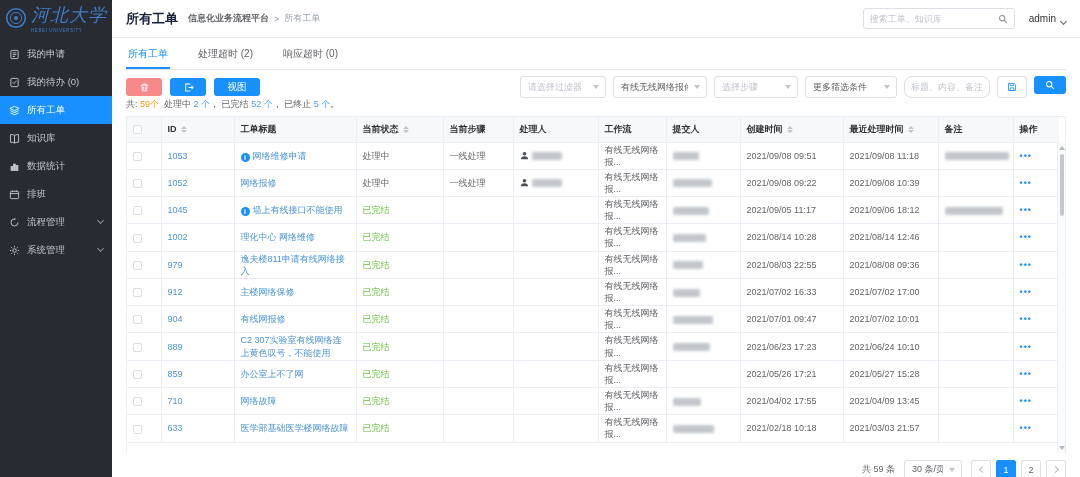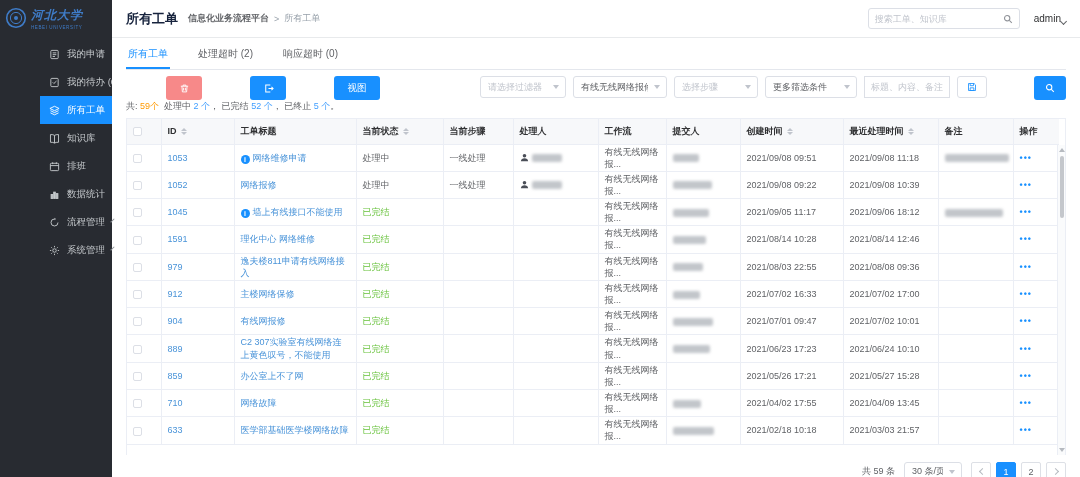--- a/index.html
+++ b/index.html
@@ -3,24 +3,24 @@
 <meta charset="utf-8">
 <style>
   * { margin:0; padding:0; box-sizing:border-box; }
   html,body { width:1080px; height:477px; overflow:hidden; background:#fff;
     font-family:"Liberation Sans","DejaVu Sans",sans-serif; }
   .app { display:flex; width:1080px; height:477px; }
 
   
   .sidebar { width:112px; flex-shrink:0; background:#282b31; color:#c6cacd; }
   .logo { height:34px; display:flex; align-items:center; gap:4px; padding:4px 5px 2px 5px; }
-  .logo-zh { font-family:"Liberation Serif","DejaVu Serif",serif; font-style:italic; font-weight:bold;
-    font-size:12px; color:#3f7cc8; letter-spacing:1px; white-space:nowrap; }
+  .logo-zh { font-family:"Liberation Serif","DejaVu Serif",serif; font-style:italic; font-weight:normal;
+    font-size:18px; color:#3f7cc8; letter-spacing:1px; white-space:nowrap; }
   .logo-en { font-size:4.5px; color:#3f7cc8; letter-spacing:.6px; margin-top:1px; }
-  .menu { margin-top:6px;margin-left:40px; }
+  .menu { margin-top:6px; }
   .menu-item { height:28px; display:flex; align-items:center; gap:7px; padding:0 9px;
     font-size:9.5px; cursor:pointer; white-space:nowrap; }
   .menu-item.active { background:#1890ff; color:#fff; }
   .mi-icon { display:inline-flex; width:11px; height:11px; align-items:center; color:inherit; }
   .mi-icon svg { stroke:currentColor; }
   .chev { margin-left:auto; width:5px; height:5px; border-right:1px solid #8b9095;
     border-bottom:1px solid #8b9095; transform:rotate(45deg); margin-top:-3px; }
 
   
   .main { flex:1; min-width:0; display:flex; flex-direction:column; background:#fff; }
@@ -29,46 +29,46 @@
   .page-title { font-size:13px; font-weight:bold; color:#17233d; }
   .breadcrumb { display:flex; align-items:center; gap:5px; font-size:9px;justify-content:center; }
   .bc-root { color:#606266; font-weight:bold; }
   .bc-sep,.bc-cur { color:#97a0aa; }
   .topbar-right { margin-left:auto; display:flex; align-items:center; gap:14px; }
   .global-search { width:152px; height:21px; border:1px solid #dcdfe6; border-radius:3px;
     display:flex; align-items:center; padding:0 6px; gap:4px; }
   .global-search input { border:none; outline:none; flex:1; font-size:9px; color:#606266; min-width:0;
     font-family:inherit; }
   .global-search input::placeholder { color:#c0c4cc; }
-  .user { display:flex; align-items:flex-end; font-size:10px; color:#303133; cursor:pointer; }
+  .user { display:flex; align-items:flex-end; gap:5px; font-size:10px; color:#303133; cursor:pointer; }
   .user .chev { border-color:#606266; margin:0; margin-top:-2px; }
 
   .workspace { flex:1; padding:0 14px; display:flex; flex-direction:column; min-height:0; }
 
   
   .tabs { display:flex; gap:26px; border-bottom:1px solid #e4e7ed; margin-top:3px; }
   .tab { font-size:10px; color:#606266; padding:6px 2px 6px; cursor:pointer; border-bottom:2px solid transparent; }
   .tab.active { color:#1890ff; border-bottom-color:#1890ff; }
 
   
   .toolbar { display:flex; align-items:center; gap:8px; margin-top:6px; }
-  .btn { height:24px; border:none; border-radius:3px; display:inline-flex; align-items:center;
-    justify-content:center; cursor:pointer; font-family:inherit;margin-left:40px; }
+  .btn { height:18px; border:none; border-radius:3px; display:inline-flex; align-items:center;
+    justify-content:center; cursor:pointer; font-family:inherit; }
   .btn-danger { width:36px; background:#f78989; }
   .btn-primary { background:#1890ff; color:#fff; }
   .btn-export { width:36px; }
   .btn-view { width:46px; font-size:9.5px; }
   .toolbar-right { margin-left:auto; display:flex; align-items:flex-start; gap:7px; }
   .sel { height:22px; border:1px solid #dcdfe6; border-radius:3px; background:#fff; display:flex;
     align-items:center; padding:0 6px 0 7px; font-size:9px; color:#c0c4cc; cursor:pointer; overflow:hidden; }
   .sel .sel-txt { white-space:nowrap; overflow:hidden; flex:1; }
   .sel.filled { color:#606266; }
   .caret { width:0; height:0; border-left:3.5px solid transparent; border-right:3.5px solid transparent;
     border-top:4px solid #c0c4cc; margin-left:6px; flex-shrink:0; }
-  .kw-input { width:86px; height:22px; border:1px solid #dcdfe6; border-radius:0; padding:0 6px;
+  .kw-input { width:86px; height:22px; border:1px solid #dcdfe6; border-radius:8px; padding:0 6px;
     font-size:9px; color:#606266; outline:none; font-family:inherit; }
   .kw-input::placeholder { color:#c0c4cc; }
   .icon-btn { width:30px; height:22px; border:1px solid #dcdfe6; border-radius:3px; background:#fff;
     display:inline-flex; align-items:center; justify-content:center; cursor:pointer; }
   .btn-search { width:32px; }
 
   
   .summary { font-size:9px; color:#606266; margin:0 0 5px; }
   .summary .org { color:#ff9900; }
   .summary .blu { color:#409eff; }
@@ -172,37 +172,37 @@
             <svg width="11" height="11" viewBox="0 0 12 12" fill="none" stroke-width="1">
               <path d="M6 2.6C5 1.9 3.6 1.6 1.6 1.7v8.4c2-.1 3.4.2 4.4.9 1-.7 2.4-1 4.4-.9V1.7C8.4 1.6 7 1.9 6 2.6z"></path>
               <path d="M6 2.6V11"></path>
             </svg>
           </span>
     <span class="mi-label">知识库</span>
 
   </div>
         <div class="menu-item">
     <span class="mi-icon">
-            <svg width="11" height="11" viewBox="0 0 12 12" fill="none" stroke-width="1">
-              <rect x="1.5" y="2.5" width="9" height="8" rx="1"></rect>
-              <path d="M1.5 5h9M4 1.4v2M8 1.4v2"></path>
-            </svg>
-          </span>
-    <span class="mi-label">排班</span>
-
-  </div>
-        <div class="menu-item">
-    <span class="mi-icon">
             <svg width="11" height="11" viewBox="0 0 12 12" stroke="none">
               <rect x="2.3" y="6" width="1.8" height="4.3" fill="currentColor"></rect>
               <rect x="5.1" y="3.4" width="1.8" height="6.9" fill="currentColor"></rect>
               <rect x="7.9" y="5" width="1.8" height="5.3" fill="currentColor"></rect>
             </svg>
           </span>
     <span class="mi-label">数据统计</span>
+
+  </div>
+        <div class="menu-item">
+    <span class="mi-icon">
+            <svg width="11" height="11" viewBox="0 0 12 12" fill="none" stroke-width="1">
+              <rect x="1.5" y="2.5" width="9" height="8" rx="1"></rect>
+              <path d="M1.5 5h9M4 1.4v2M8 1.4v2"></path>
+            </svg>
+          </span>
+    <span class="mi-label">排班</span>
 
   </div>
         <div class="menu-item">
     <span class="mi-icon">
             <svg width="11" height="11" viewBox="0 0 12 12" fill="none" stroke-width="1">
               <path d="M9.8 6A3.8 3.8 0 1 1 6 2.2"></path>
               <path d="M6 .8L7.6 2.2 6 3.6z" fill="currentColor" stroke="none"></path>
             </svg>
           </span>
     <span class="mi-label">流程管理</span>
@@ -414,21 +414,21 @@
     <td></td>
     <td>有线无线网络报...</td>
     <td><span class="redact" style="width:36px"></span></td>
     <td>2021/09/05 11:17</td>
     <td>2021/09/06 18:12</td>
     <td><span class="redact" style="width:58px"></span></td>
     <td><span class="dots">•••</span></td>
   </tr>
                 <tr>
     <td><span class="cb"></span></td>
-    <td><a class="link">1591</a></td>
+    <td><a class="link">1002</a></td>
     <td><a class="link">理化中心 网络维修</a></td>
     <td><span class="status-done">已完结</span></td>
     <td></td>
     <td></td>
     <td>有线无线网络报...</td>
     <td><span class="redact" style="width:33px"></span></td>
     <td>2021/08/14 10:28</td>
     <td>2021/08/14 12:46</td>
     <td></td>
     <td><span class="dots">•••</span></td>

